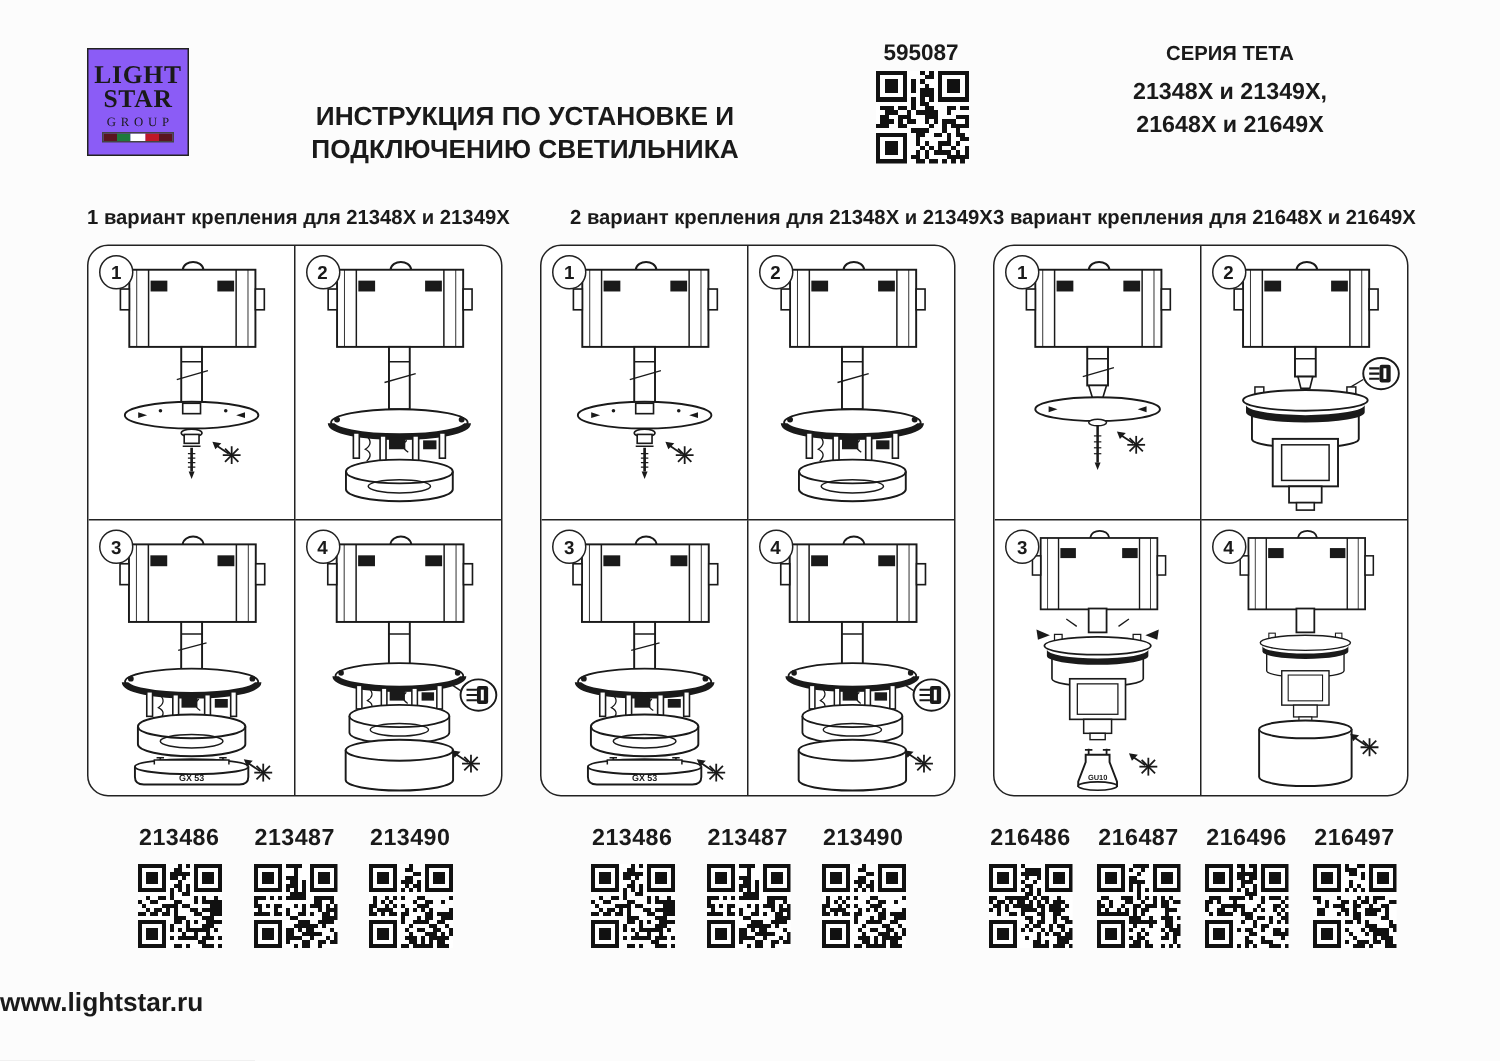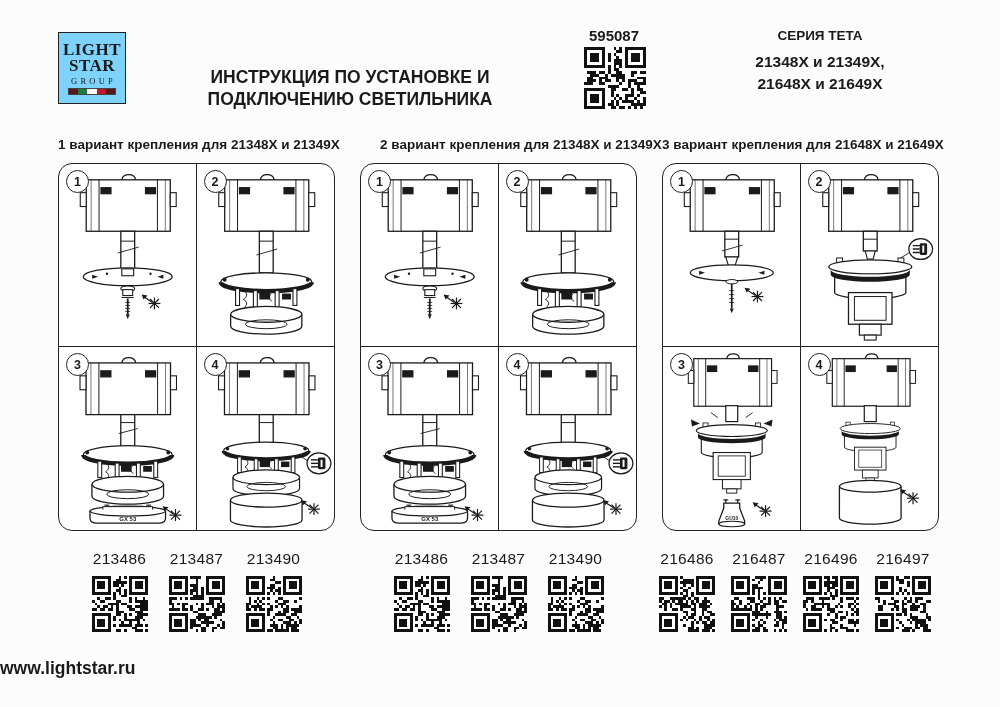--- a/index.html
+++ b/index.html
@@ -1,21 +1,21 @@
 <!DOCTYPE html>
 <html><head>
 <meta charset="utf-8">
 <style>
   html,body{margin:0;padding:0;background:#e8e8e8;}
   .page{position:relative;width:1000px;height:707px;background:#fcfcfc;
         font-family:"Liberation Sans","DejaVu Sans",sans-serif;color:#1a1a1a;overflow:hidden;}
 
   
   .logo-box{position:absolute;left:58px;top:32px;width:66px;height:70px;border:1.6px solid #222;
-            background:#7dd3fc;display:flex;flex-direction:column;align-items:center;justify-content:center;}
+            background:#8b5cf6;display:flex;flex-direction:column;align-items:center;justify-content:center;}
   .logo-word{font-family:"Liberation Serif","DejaVu Serif",serif;font-weight:bold;font-size:17px;
              line-height:.92;letter-spacing:.5px;}
   .logo-group{font-family:"Liberation Serif","DejaVu Serif",serif;font-size:8.5px;letter-spacing:3.2px;
               margin:2px 0 0 3px;}
   .logo-flag{width:46px;height:5px;display:flex;margin-top:3px;outline:1px solid #444;}
   .logo-flag span{flex:1;}
   .f1{background:#5a1520;}.f2{background:#1e7a3c;}.f3{background:#ffffff;}.f4{background:#c01828;}.f5{background:#5a1520;}
 
   .title{position:absolute;left:155px;top:46px;width:390px;text-align:center;font-weight:bold;
          font-size:17.5px;line-height:1.24;white-space:nowrap;margin-top:21px;}
@@ -40,21 +40,21 @@
          display:flex;align-items:center;justify-content:center;font-weight:bold;font-size:12.5px;background:#fff;z-index:2;}
   .diag{position:absolute;left:0;top:0;width:100%;height:100%;}
 
   
   .codes{position:absolute;top:550px;display:flex;justify-content:center;}
   #cg1{left:58px;width:277px;}
   #cg2{left:360px;width:277px;}
   #cg3{left:650px;width:290px;}
   .code-item{display:flex;flex-direction:column;align-items:center;width:77px;}
   #cg3 .code-item{width:72px;}
-  .code-label{font-weight:normal;font-size:15.5px;letter-spacing:.3px;margin-bottom:8px;white-space:nowrap;}
+  .code-label{font-weight:bold;font-size:15.5px;letter-spacing:.3px;margin-bottom:8px;white-space:nowrap;}
   .code-qr{width:56px;height:56px;}
 
   .footer{position:absolute;left:0;top:658px;width:100%;text-align:left;font-weight:bold;font-size:17.5px;}
 </style>
 </head>
 <body>
 
 <div class="page">
 
   <svg width="0" height="0" style="position:absolute" aria-hidden="true">

